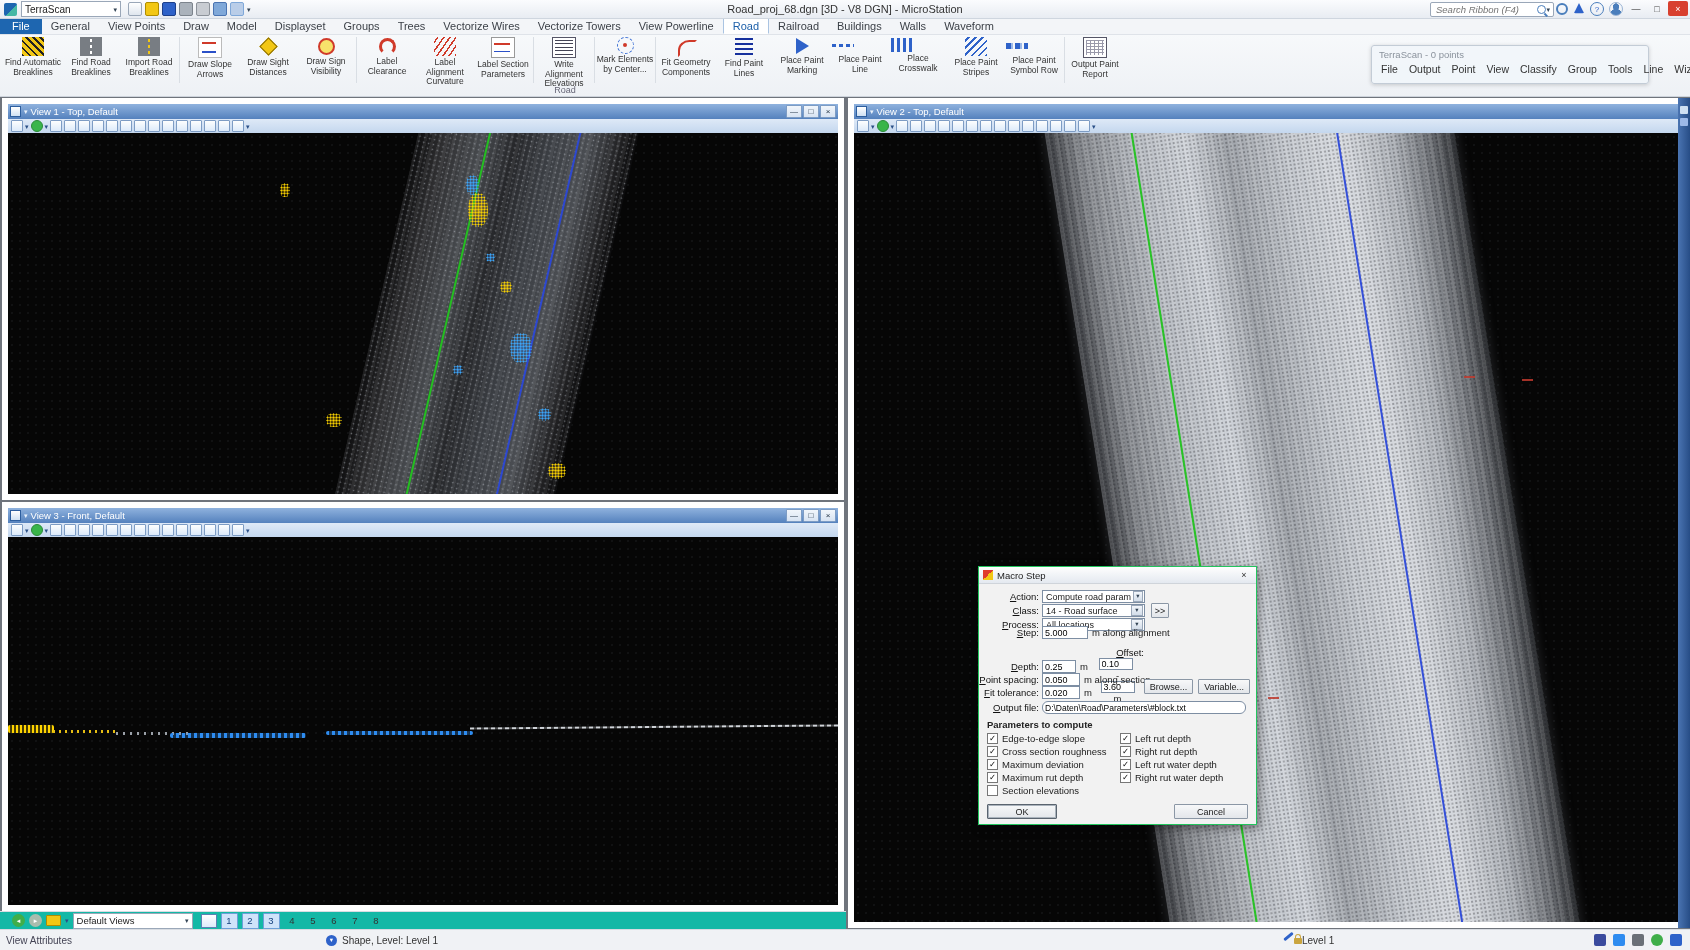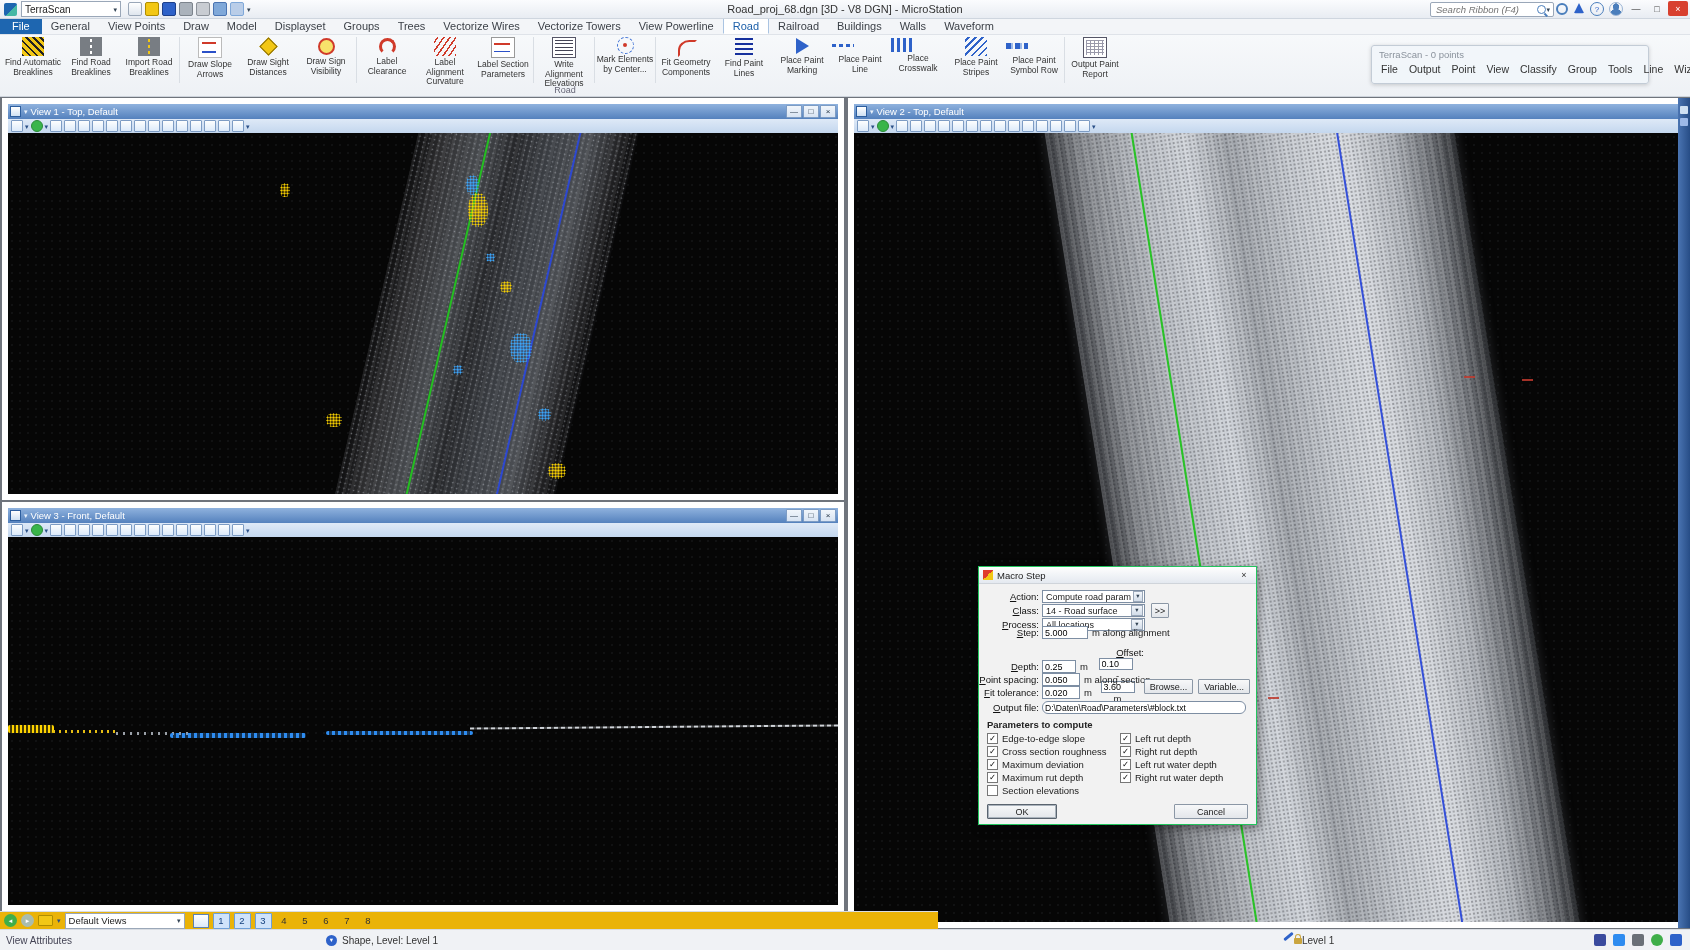--- a/index.html
+++ b/index.html
@@ -160,22 +160,22 @@
   .btn{height:13px;background:linear-gradient(#f7f8f9,#e3e6ea);border:1px solid #8b97a5;font-size:9px;padding:0 5px;
     display:inline-flex;align-items:center;justify-content:center;border-radius:1px;color:#222;}
   .side-btns{position:absolute;top:112px;right:6px;display:flex;gap:5px;}
   .params-title{position:absolute;left:8px;top:152px;font-weight:bold;}
   .cbrow{position:absolute;display:flex;align-items:center;gap:4px;height:11px;}
   .cb{width:9px;height:9px;border:1px solid #777;background:#fff;font-size:8.5px;line-height:9px;text-align:center;color:#111;flex:none;}
   .cb.checked::after{content:"✓";}
   .ok-btn{position:absolute;left:8px;top:237px;width:58px;border:1px solid #5a646f;box-shadow:0 0 0 1px #aab3bc inset;}
   .cancel-btn{position:absolute;right:8px;top:237px;width:62px;}
   
-  .bottombar{position:absolute;left:0;top:911px;width:938px;height:18px;background:#eab308;border-top:1px solid #d8dce2;
-    display:flex;align-items:center;gap:4px;padding:0 4px;z-index:40;box-sizing:border-box;}
+  .bottombar{position:absolute;left:0;top:911px;width:846px;height:18px;background:#14b8a6;border-top:1px solid #d8dce2;
+    display:flex;align-items:center;gap:4px;padding:0 12px;z-index:40;box-sizing:border-box;}
   .circ{width:13px;height:13px;border-radius:50%;display:flex;align-items:center;justify-content:center;font-size:7px;color:#fff;flex:none;}
   .circ.back{background:#3fae49;}
   .circ.fwd{background:#a9bcae;}
   .folder{width:13px;height:9px;background:#f2c715;border:1px solid #b08d00;border-radius:1px;flex:none;}
   .dv-combo{width:112px;height:14px;background:#fff;border:1px solid #9aa7b8;display:flex;align-items:center;
     font-size:9.5px;padding:0 3px;justify-content:space-between;color:#222;}
   .vgroup-ico{width:14px;height:12px;border:1px solid #5b82b5;background:linear-gradient(#fff,#dceafa);margin-left:4px;flex:none;}
   .vnum{width:15px;height:14px;display:flex;align-items:center;justify-content:center;font-size:9.5px;color:#333;
     border:1px solid transparent;border-radius:1px;}
   .vnum.checked{background:#cfe3fa;border-color:#6d9fd8;color:#15417e;}

